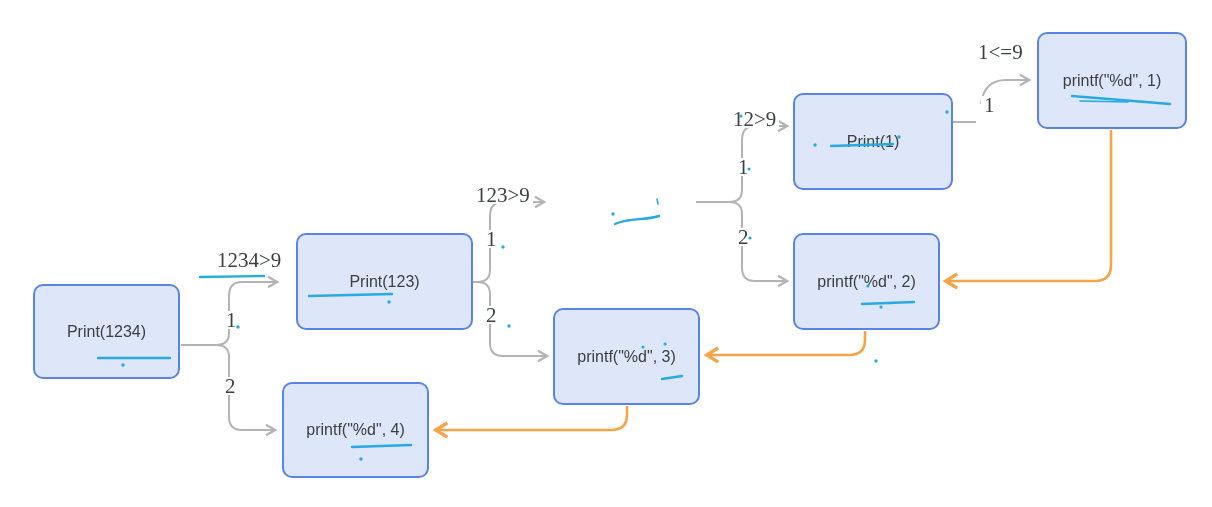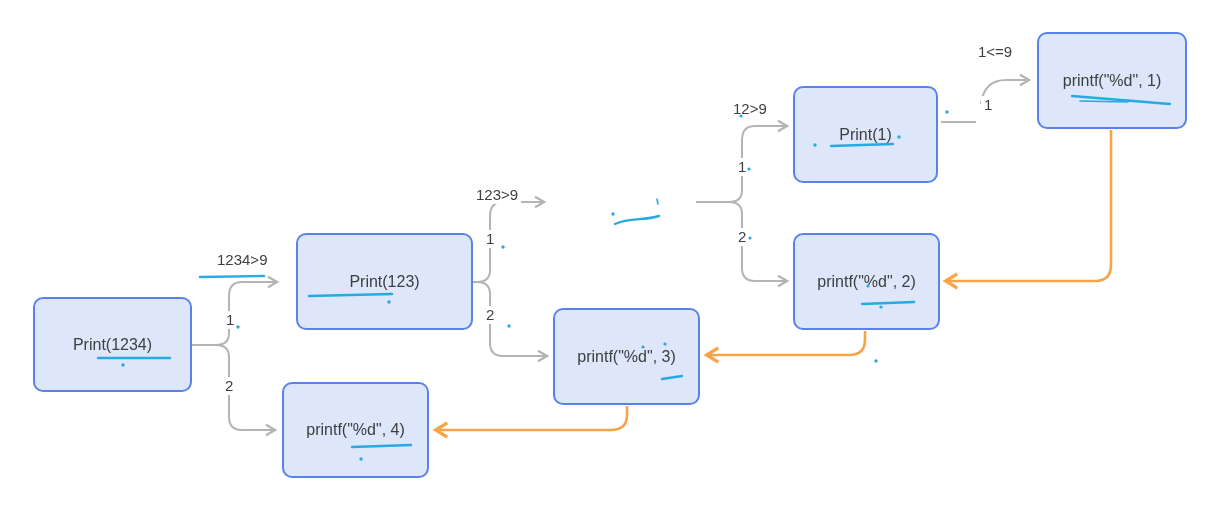--- a/index.html
+++ b/index.html
@@ -10,22 +10,22 @@
   svg.layer{position:absolute;left:0;top:0;pointer-events:none;}
   .node{
     position:absolute;box-sizing:border-box;
     background:var(--node-fill,#dee6f9);
     border:2.5px solid var(--node-border,#5a83ea);
     border-radius:10px;
     display:flex;align-items:center;justify-content:center;
   }
   .node-label{font-size:16px;color:var(--text,#3d4043);white-space:pre;}
   .elabel{
-    position:absolute;font-size:15px;line-height:18px;color:var(--text,#3d4043);
-    background:#fff;padding:0 3px;white-space:pre;
+    position:absolute;font-size:21px;line-height:18px;color:var(--text,#3d4043);
+    background:#fff;padding:0 3px;white-space:pre;font-family:Liberation Serif, serif;
   }
   .edge{fill:none;stroke:var(--edge-gray,#b4b4b4);stroke-width:2;}
   .ret{fill:none;stroke:var(--return-orange,#f7a347);stroke-width:2.6;}
   .ink{fill:none;stroke:var(--annotation-cyan,#27aae1);stroke-width:2.4;stroke-linecap:round;}
   .ink-thin{stroke-width:1.6;}
   .dot{fill:var(--annotation-cyan,#27aae1);stroke:none;}
   .mk-gray{fill:none;stroke:var(--edge-gray,#b4b4b4);stroke-width:2;}
   .mk-orange{fill:none;stroke:var(--return-orange,#f7a347);stroke-width:2.6;}
 </style>
 </head>
@@ -64,34 +64,34 @@
   </svg>
 
   <div class="elabel" style="left:214px;top:251px">1234&gt;9</div>
   <div class="elabel" style="left:223px;top:311px">1</div>
   <div class="elabel" style="left:222px;top:377px">2</div>
 
   <div class="elabel" style="left:473px;top:186px">123&gt;9</div>
   <div class="elabel" style="left:483px;top:230px">1</div>
   <div class="elabel" style="left:483px;top:306px">2</div>
 
-  <div class="elabel" style="left:730px;top:100px">12&gt;9</div>
+  <div class="elabel" style="left:730px;top:110px">12&gt;9</div>
   <div class="elabel" style="left:735px;top:158px">1</div>
   <div class="elabel" style="left:735px;top:228px">2</div>
 
   <div class="elabel" style="left:975px;top:43px">1&lt;=9</div>
   <div class="elabel" style="left:981px;top:96px">1</div>
 
-  <div class="node" style="left:33px;top:297px;width:159px;height:95px">
+  <div class="node" style="left:33px;top:284px;width:147px;height:95px">
     <span class="node-label">Print(1234)</span>
   </div>
   <div class="node" style="left:296px;top:233px;width:177px;height:97px">
     <span class="node-label">Print(123)</span>
   </div>
-  <div class="node" style="left:793px;top:86px;width:145px;height:97px">
+  <div class="node" style="left:793px;top:93px;width:160px;height:97px">
     <span class="node-label">Print(1)</span>
   </div>
   <div class="node" style="left:1037px;top:32px;width:150px;height:97px">
     <span class="node-label">printf("%d", 1)</span>
   </div>
   <div class="node" style="left:793px;top:233px;width:147px;height:97px">
     <span class="node-label">printf("%d", 2)</span>
   </div>
   <div class="node" style="left:553px;top:308px;width:147px;height:97px">
     <span class="node-label">printf("%d", 3)</span>

